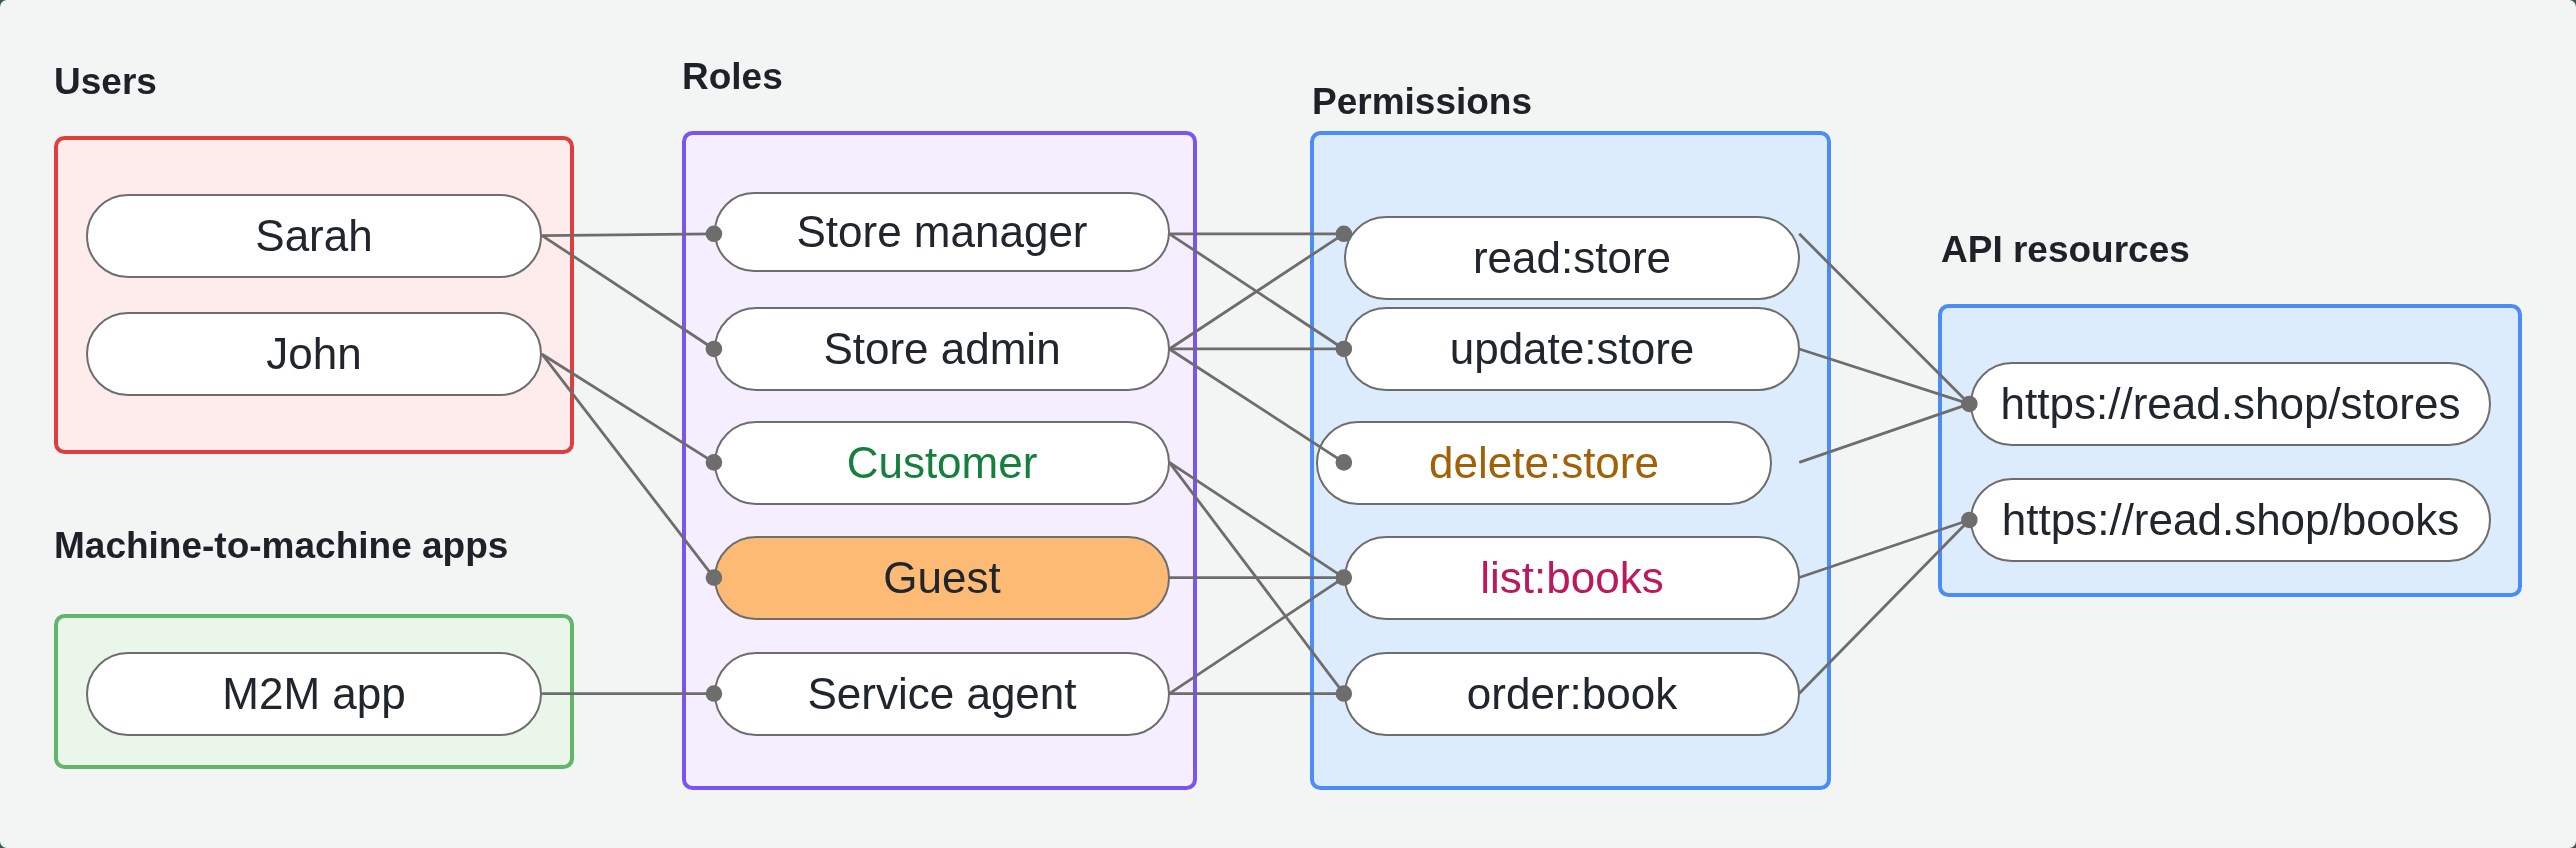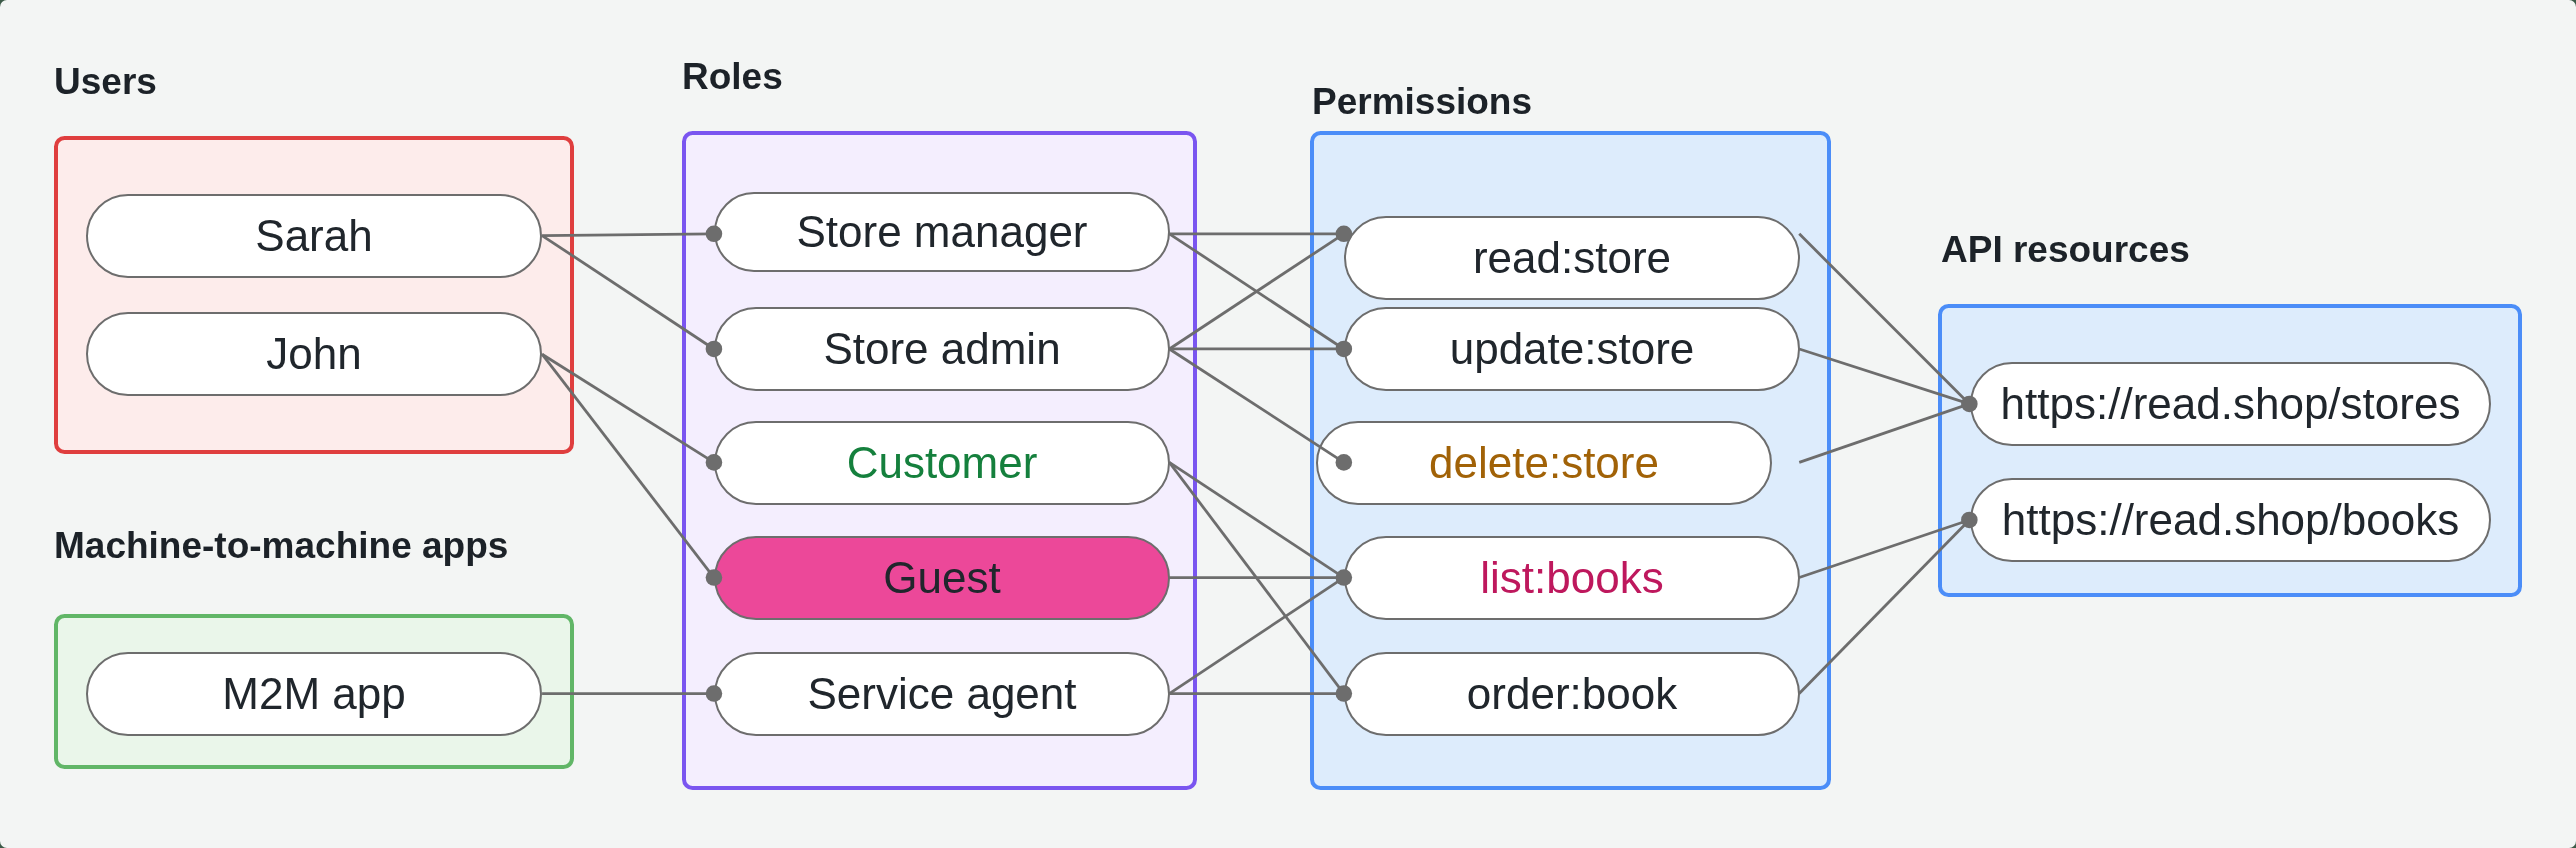--- a/index.html
+++ b/index.html
@@ -73,21 +73,21 @@
       <div class="node" style="left: 86px; top: 194px; width: 456px; height: 84px; border-color: rgb(109, 109, 109); background: rgb(255, 255, 255); color: rgb(32, 38, 44);">Sarah</div>
       <div class="node" style="left: 86px; top: 312px; width: 456px; height: 84px; border-color: rgb(109, 109, 109); background: rgb(255, 255, 255); color: rgb(32, 38, 44);">John</div>
       <div class="group-label" style="left: 54px; top: 525px; color: rgb(28, 34, 40);">Machine-to-machine apps</div>
       <div class="group-box" style="left: 54px; top: 614px; width: 520px; height: 155px; border-color: rgb(97, 182, 103); background: rgb(234, 246, 234);"></div>
       <div class="node" style="left: 86px; top: 652px; width: 456px; height: 84px; border-color: rgb(109, 109, 109); background: rgb(255, 255, 255); color: rgb(32, 38, 44);">M2M app</div>
       <div class="group-label" style="left: 682px; top: 56px; color: rgb(28, 34, 40);">Roles</div>
       <div class="group-box" style="left: 682px; top: 131px; width: 515px; height: 659px; border-color: rgb(122, 85, 240); background: rgb(244, 238, 254);"></div>
       <div class="node" style="left: 714px; top: 192px; width: 456px; height: 80px; border-color: rgb(109, 109, 109); background: rgb(255, 255, 255); color: rgb(32, 38, 44);">Store manager</div>
       <div class="node" style="left: 714px; top: 307px; width: 456px; height: 84px; border-color: rgb(109, 109, 109); background: rgb(255, 255, 255); color: rgb(32, 38, 44);">Store admin</div>
       <div class="node" style="left: 714px; top: 421px; width: 456px; height: 84px; border-color: rgb(109, 109, 109); background: rgb(255, 255, 255); color: #15803d;">Customer</div>
-      <div class="node" style="left: 714px; top: 536px; width: 456px; height: 84px; border-color: rgb(109, 109, 109); background: #ec4899; color: rgb(32, 38, 44);">Guest</div>
+      <div class="node" style="left: 714px; top: 536px; width: 456px; height: 84px; border-color: rgb(109, 109, 109); background: #fdba74; color: rgb(32, 38, 44);">Guest</div>
       <div class="node" style="left: 714px; top: 652px; width: 456px; height: 84px; border-color: rgb(109, 109, 109); background: rgb(255, 255, 255); color: rgb(32, 38, 44);">Service agent</div>
       <div class="group-label" style="left: 1312px; top: 56px; color: rgb(28, 34, 40); margin-top: 25px;">Permissions</div>
       <div class="group-box" style="left: 1310px; top: 131px; width: 521px; height: 659px; border-color: rgb(75, 141, 248); background: rgb(221, 236, 252);"></div>
       <div class="node" style="left: 1344px; top: 192px; width: 456px; height: 84px; border-color: rgb(109, 109, 109); background: rgb(255, 255, 255); color: rgb(32, 38, 44); margin-top: 24px;">read:store</div>
       <div class="node" style="left: 1344px; top: 307px; width: 456px; height: 84px; border-color: rgb(109, 109, 109); background: rgb(255, 255, 255); color: rgb(32, 38, 44);">update:store</div>
       <div class="node" style="left: 1316px; top: 421px; width: 456px; height: 84px; border-color: rgb(109, 109, 109); background: rgb(255, 255, 255); color: #a16207;">delete:store</div>
       <div class="node" style="left: 1344px; top: 536px; width: 456px; height: 84px; border-color: rgb(109, 109, 109); background: rgb(255, 255, 255); color: #be185d;">list:books</div>
       <div class="node" style="left: 1344px; top: 652px; width: 456px; height: 84px; border-color: rgb(109, 109, 109); background: rgb(255, 255, 255); color: rgb(32, 38, 44);">order:book</div>
       <div class="group-label" style="left: 1941px; top: 229px; color: rgb(28, 34, 40);">API resources</div>
       <div class="group-box" style="left: 1938px; top: 304px; width: 584px; height: 293px; border-color: rgb(75, 141, 248); background: rgb(221, 236, 252);"></div>

